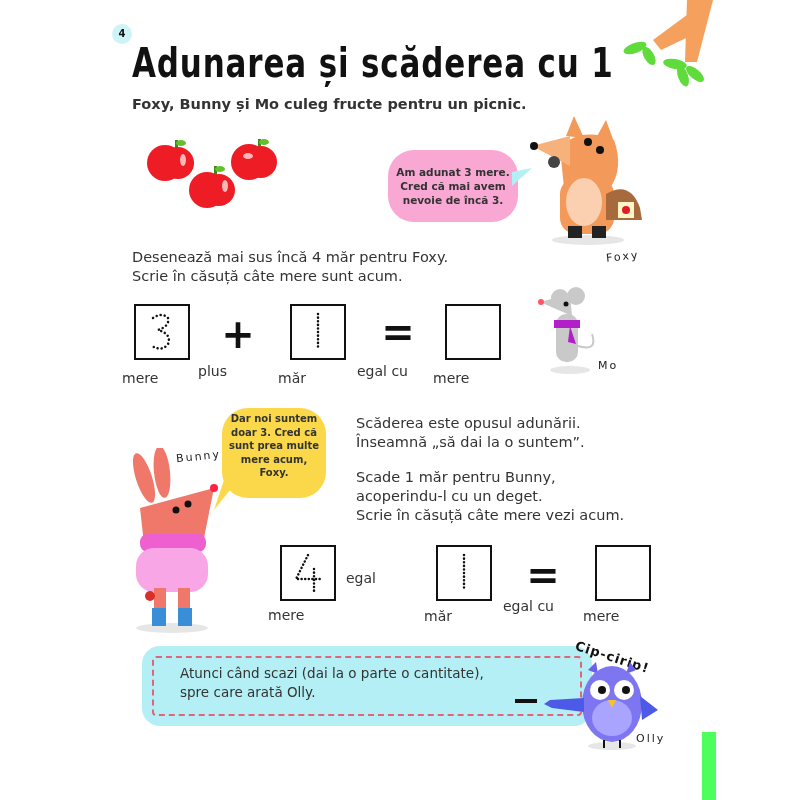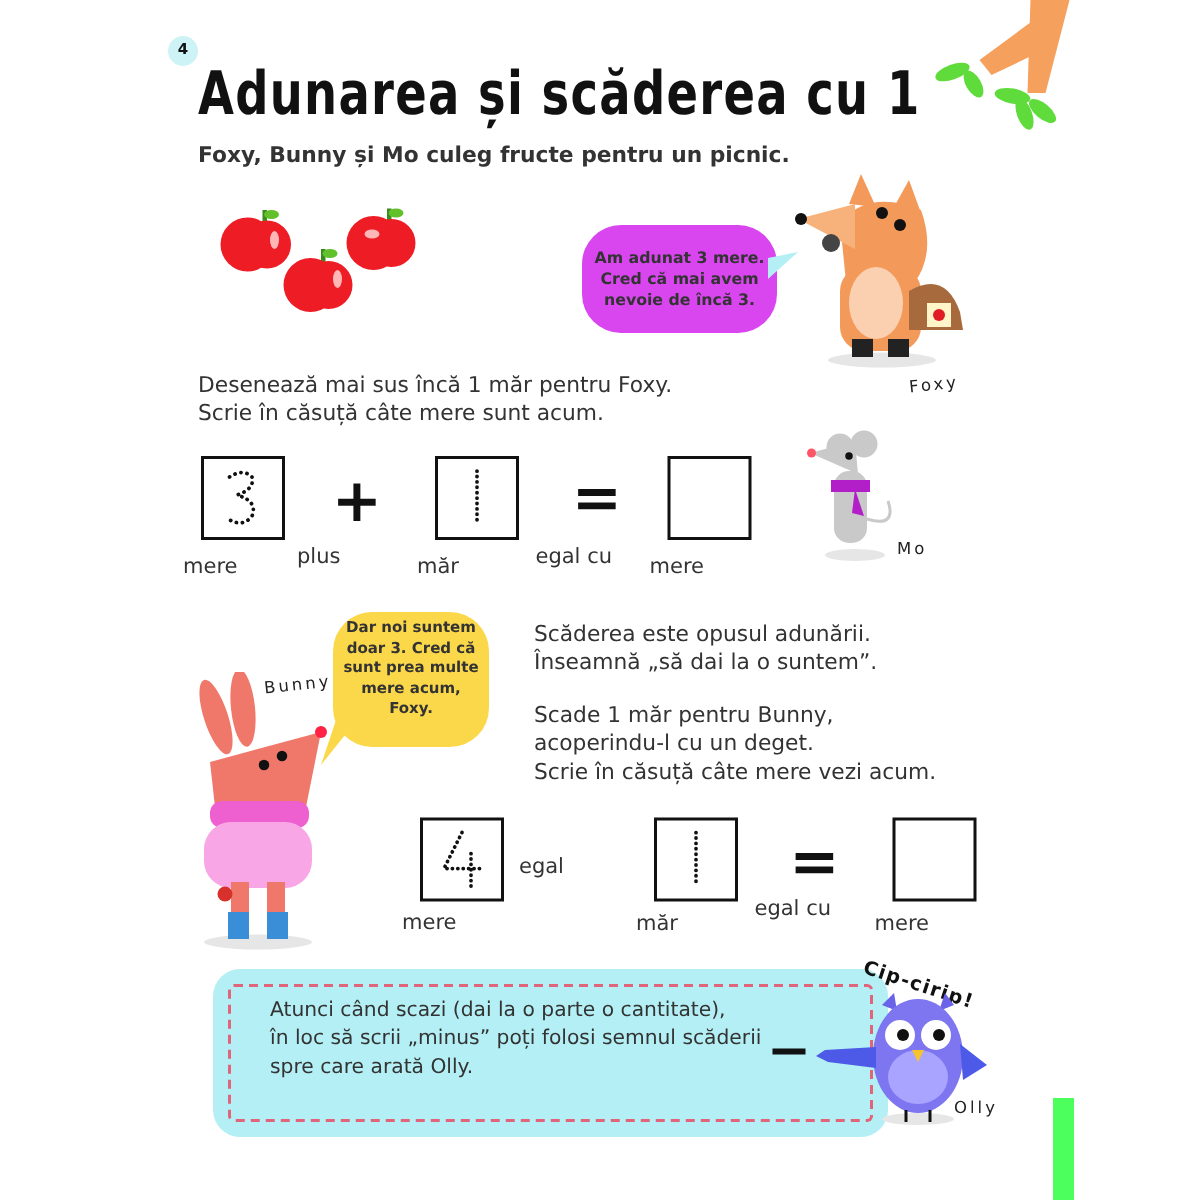--- a/index.html
+++ b/index.html
@@ -10,21 +10,21 @@
               font-size: 10px; font-weight: bold; text-align: center; line-height: 20px; color: #111; }
   .title { left: 132px; top: 40px; font-family: "DejaVu Sans Condensed", "DejaVu Sans", sans-serif;
            font-size: 40px; font-weight: bold; letter-spacing: 1px; color: #111; transform: scaleX(0.86); transform-origin: left top; white-space: nowrap; }
   .subtitle { left: 132px; top: 96px; font-size: 14.5px; color: #333; white-space: nowrap; font-weight: bold; }
   .txt { font-size: 14.5px; color: #333; line-height: 19px; white-space: nowrap; }
   .box { width: 56px; height: 56px; border: 2px solid #111; background: #fff; box-sizing: border-box; }
   .lbl { font-size: 14px; color: #333; width: 80px; }
   .op { font-size: 40px; font-weight: bold; color: #111; text-align: center; width: 40px; line-height: 40px; }
   .bubble { border-radius: 26px; font-size: 10.5px; font-weight: bold; text-align: center; line-height: 14px; color: #333; }
   .name-tag { font-size: 11px; letter-spacing: 2px; color: #222; }
-  .info { left: 142px; top: 646px; width: 450px; height: 112px; background: #b3eff4; border-radius: 18px; }
+  .info { left: 142px; top: 646px; width: 450px; height: 80px; background: #b3eff4; border-radius: 18px; }
   .info-inner { position: absolute; left: 10px; top: 10px; right: 10px; bottom: 10px; border: 2px dashed #e0657a; border-radius: 4px; }
   .info-text { position: absolute; left: 38px; top: 18px; font-size: 13.5px; line-height: 19px; color: #333; white-space: nowrap; }
   .green-bar { left: 702px; top: 732px; width: 14px; height: 68px; background: #4cff5c; }
 </style>
 </head>
 <body>
 
 <div class="abs page-num">4</div>
 <div class="abs title">Adunarea și scăderea cu 1</div>
 <div class="abs subtitle">Foxy, Bunny și Mo culeg fructe pentru un picnic.</div>
@@ -56,21 +56,21 @@
     </g>
   <g>
       <rect x="113" y="1" width="3" height="9" fill="#3a8a1e"></rect>
       <ellipse cx="119" cy="4" rx="5" ry="3" fill="#62c02a"></ellipse>
       <circle cx="104" cy="24" r="18" fill="#ee1c24"></circle>
       <circle cx="116" cy="24" r="16" fill="#ee1c24"></circle>
       <ellipse cx="103" cy="18" rx="5" ry="3" fill="#ffb6b6"></ellipse>
     </g>
 </svg>
 
-<div class="abs bubble" style="left:388px;top:150px;width:130px;height:72px;background:#d946ef;padding-top:15px;box-sizing:border-box;">
+<div class="abs bubble" style="left:388px;top:150px;width:130px;height:72px;background:#f9a8d4;padding-top:15px;box-sizing:border-box;">
   <div>Am adunat 3 mere.</div>
   <div>Cred că mai avem</div>
   <div>nevoie de încă 3.</div>
 </div>
 <svg class="abs" style="left:512px;top:168px" width="20" height="20">
     <polygon points="0,4 20,0 0,18" fill="#b3eff4"></polygon>
   </svg>
 
 <svg class="abs" style="left:530px;top:108px" width="120" height="140">
   <ellipse cx="58" cy="132" rx="36" ry="5" fill="#e6e6e6"></ellipse>
@@ -85,21 +85,21 @@
   <ellipse cx="54" cy="94" rx="18" ry="24" fill="#fbd0b0"></ellipse>
   <circle cx="24" cy="54" r="6" fill="#444"></circle>
   <rect x="38" y="118" width="14" height="12" fill="#222"></rect>
     <rect x="62" y="118" width="14" height="12" fill="#222"></rect>
   <path d="M76 86 Q100 72 110 100 L112 112 L76 112 Z" fill="#a66a3c"></path>
   <rect x="88" y="94" width="16" height="16" fill="#fff5c8"></rect>
     <circle cx="96" cy="102" r="4" fill="#e01c24"></circle>
 </svg>
 <div class="abs name-tag" style="left:606px;top:250px;transform:rotate(-6deg)">Foxy</div>
 
-<div class="abs txt" style="left:132px;top:248px">Desenează mai sus încă 1 măr pentru Foxy.</div>
+<div class="abs txt" style="left:132px;top:248px">Desenează mai sus încă 4 măr pentru Foxy.</div>
 <div class="abs txt" style="left:132px;top:267px">Scrie în căsuță câte mere sunt acum.</div>
 
 <div class="abs box" style="left:134px;top:304px">
   <svg width="52" height="52">
     <path d="M17 12 Q26 6 32 12 Q34 20 22 24 Q36 28 32 38 Q26 46 16 40" fill="none" stroke="#111" stroke-width="2.5" stroke-dasharray="0.1 4" stroke-linecap="round"></path>
   </svg>
 </div>
 <div class="abs lbl" style="left:122px;top:370px">mere</div>
 <div class="abs op" style="left:218px;top:314px">+</div>
 <div class="abs lbl" style="left:198px;top:363px">plus</div>
@@ -177,21 +177,20 @@
 <div class="abs lbl" style="left:424px;top:608px">măr</div>
 <div class="abs op" style="left:523px;top:555px">=</div>
 <div class="abs lbl" style="left:503px;top:598px">egal cu</div>
 <div class="abs box" style="left:595px;top:545px"></div>
 <div class="abs lbl" style="left:583px;top:608px">mere</div>
 
 <div class="abs info">
   <div class="info-inner"></div>
   <div class="info-text">
     <div>Atunci când scazi (dai la o parte o cantitate),</div>
-    <div>în loc să scrii „minus” poți folosi semnul scăderii</div>
     <div>spre care arată Olly.</div>
   </div>
 </div>
 <div class="abs" style="left:515px;top:699px;width:22px;height:4px;background:#111"></div>
 
 <div class="abs" style="left:578px;top:638px;font-size:13px;font-weight:bold;letter-spacing:1px;transform:rotate(18deg);transform-origin:left top;white-space:nowrap;color:#111">Cip-cirip!</div>
 <svg class="abs" style="left:540px;top:660px" width="120" height="90">
   <ellipse cx="72" cy="86" rx="24" ry="4" fill="#e6e6e6"></ellipse>
   <polygon points="48,10 56,2 58,14" fill="#6a62e8"></polygon>
     <polygon points="96,10 90,2 86,14" fill="#6a62e8"></polygon>

